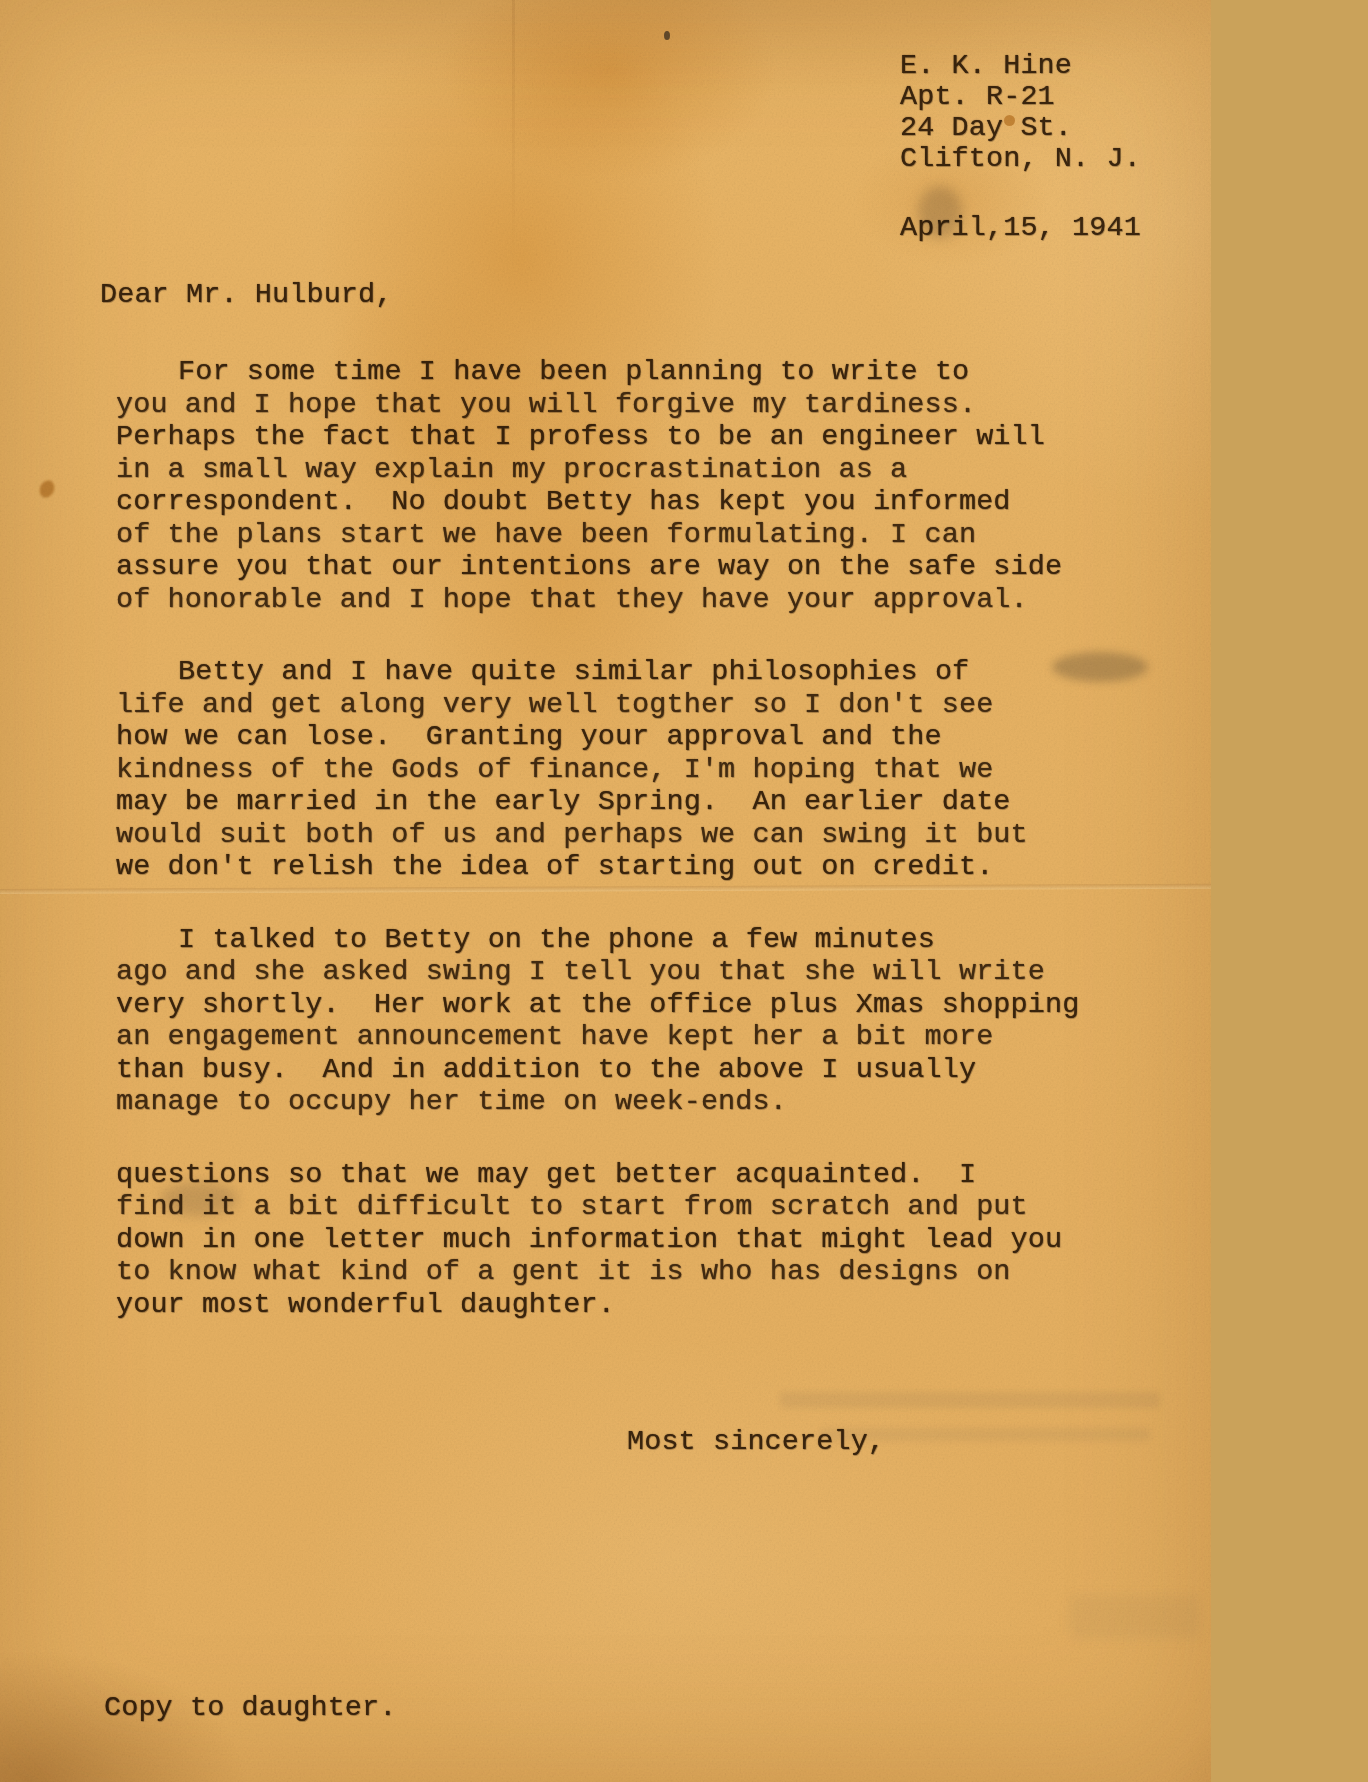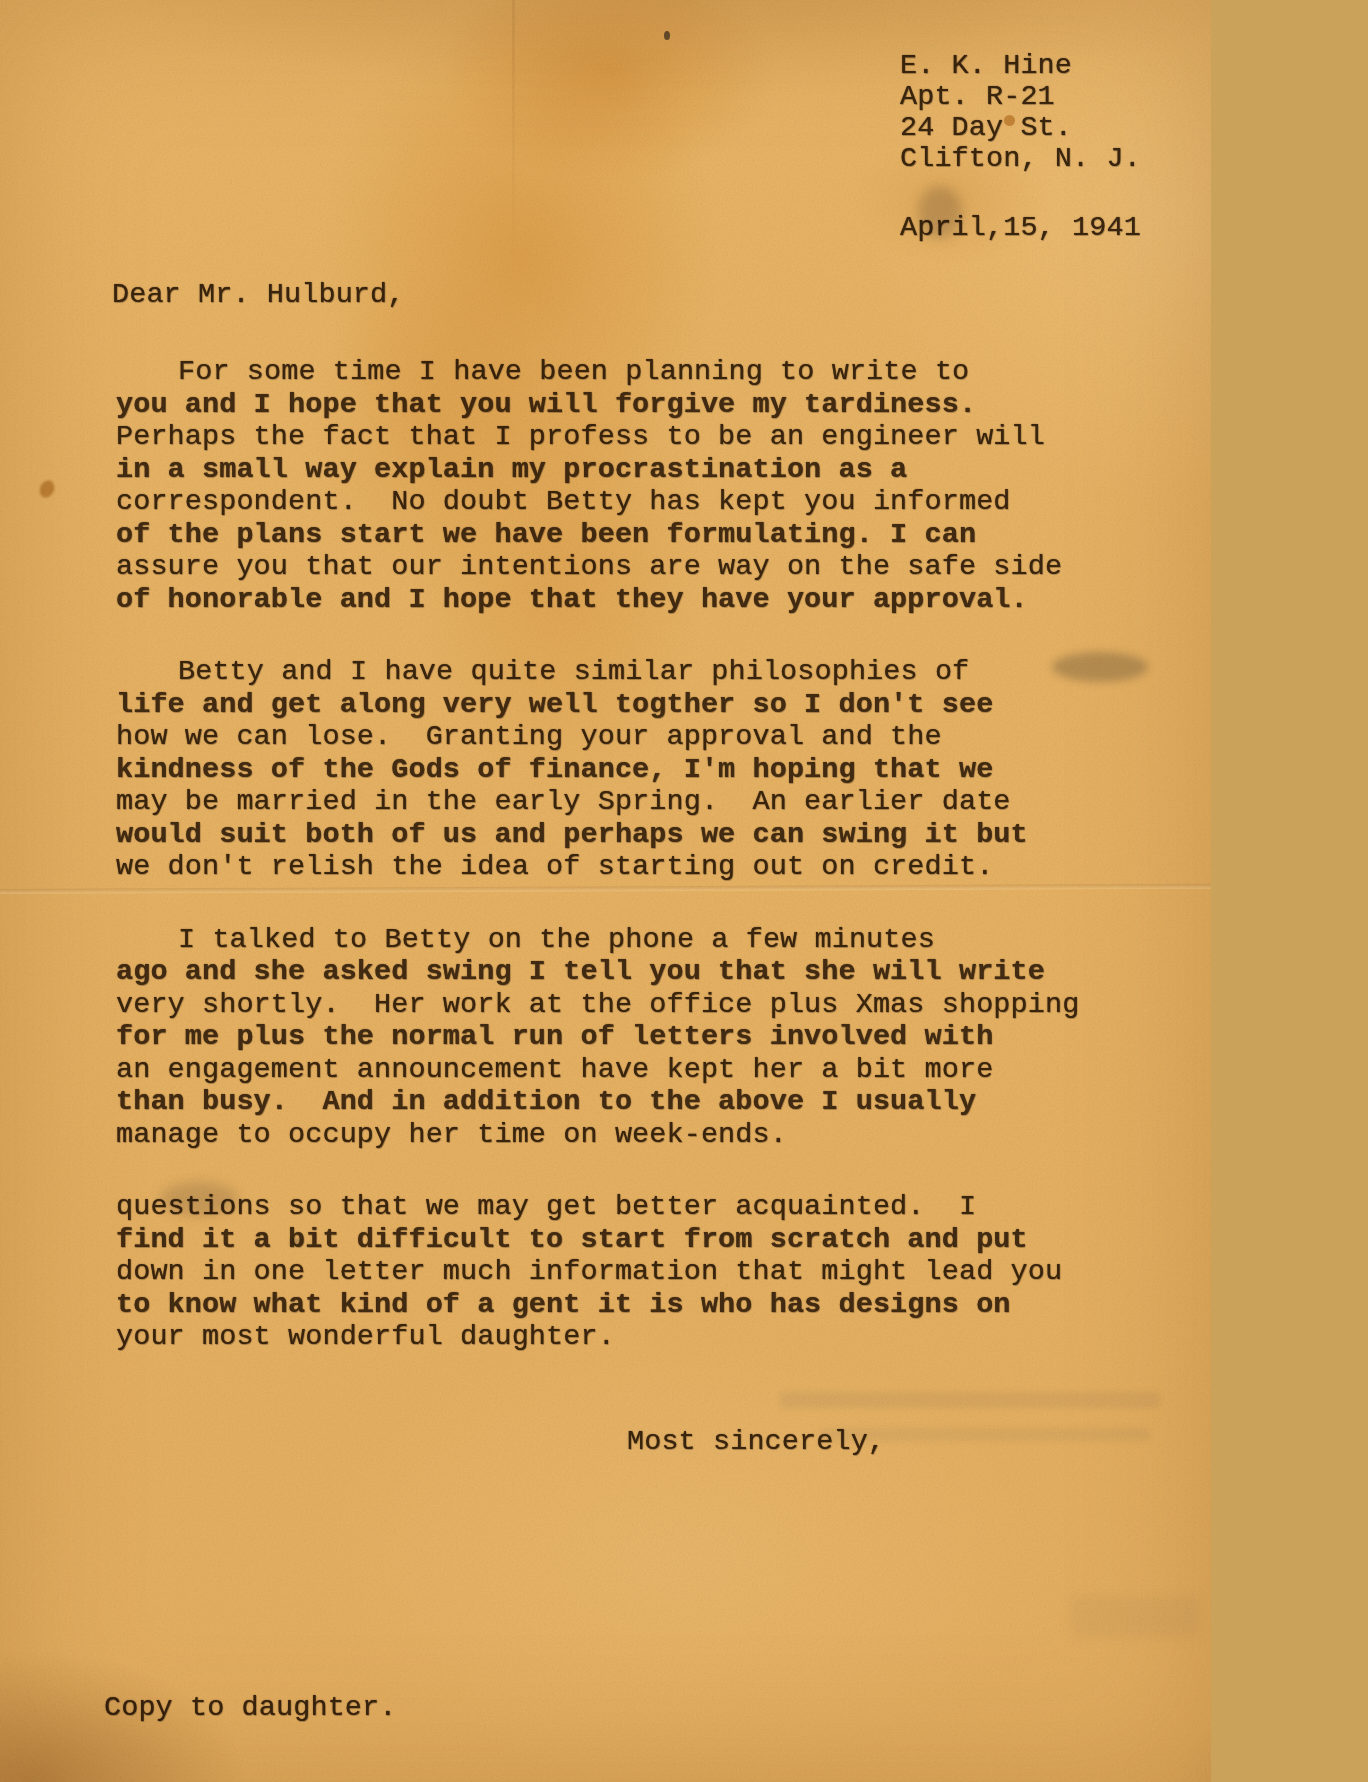--- a/index.html
+++ b/index.html
@@ -32,29 +32,29 @@
     position: absolute;
     color: #40331f;
     font-size: 28.5px;
     letter-spacing: 0.1px;
     mix-blend-mode: multiply;
     text-shadow: 0 0 1.2px rgba(56,44,28,0.8), 0.7px 0.7px 0.6px rgba(56,44,28,0.25);
     filter: blur(0.2px);
   }
   .sender   { left: 900px; top: 50px;  line-height: 31px; }
   .dateline { left: 900px; top: 212px; line-height: 31px; }
-  .salutation { left: 112px; top: 279px; line-height: 31px; text-align: right; }
+  .salutation { left: 100px; top: 279px; line-height: 31px; text-align: right; }
   .bodytext { left: 116px; top: 356px; width: 1070px; line-height: 32.5px; }
   .closing  { left: 627px; top: 1426px; line-height: 32px; }
   .notation { left: 104px; top: 1692px; line-height: 32px; }
   .paragraph { margin: 0; }
   .paragraph + .paragraph { margin-top: 40px; }
   .line { white-space: pre; }
   .line.indent { padding-left: 62px; }
-  .paragraph .line:nth-child(2n) { opacity: 0.95; font-weight: bold; }
+  .paragraph .line:nth-child(2n) { opacity: 0.95; }
 
   
   .crease-h {
     position: absolute; left: 0; top: 886px; width: 1368px; height: 5px;
     background: linear-gradient(to bottom, rgba(124,75,28,0.16), rgba(255,236,190,0.26));
     transform: rotate(-0.25deg);
   }
   .crease-v {
     position: absolute; left: 512px; top: 0; width: 3px; height: 270px;
     background: linear-gradient(to bottom, rgba(124,75,28,0.12), rgba(124,75,28,0));
@@ -124,21 +124,20 @@
         <div class="line">how we can lose.  Granting your approval and the</div>
         <div class="line">kindness of the Gods of finance, I'm hoping that we</div>
         <div class="line">may be married in the early Spring.  An earlier date</div>
         <div class="line">would suit both of us and perhaps we can swing it but</div>
         <div class="line">we don't relish the idea of starting out on credit.</div>
       </div>
       <div class="paragraph">
         <div class="line indent">I talked to Betty on the phone a few minutes</div>
         <div class="line">ago and she asked swing I tell you that she will write</div>
         <div class="line">very shortly.  Her work at the office plus Xmas shopping</div>
-        <div class="line">for me plus the normal run of letters involved with</div>
         <div class="line">an engagement announcement have kept her a bit more</div>
         <div class="line">than busy.  And in addition to the above I usually</div>
         <div class="line">manage to occupy her time on week-ends.</div>
       </div>
       <div class="paragraph">
         <div class="line">questions so that we may get better acquainted.  I</div>
         <div class="line">find it a bit difficult to start from scratch and put</div>
         <div class="line">down in one letter much information that might lead you</div>
         <div class="line">to know what kind of a gent it is who has designs on</div>
         <div class="line">your most wonderful daughter.</div>

